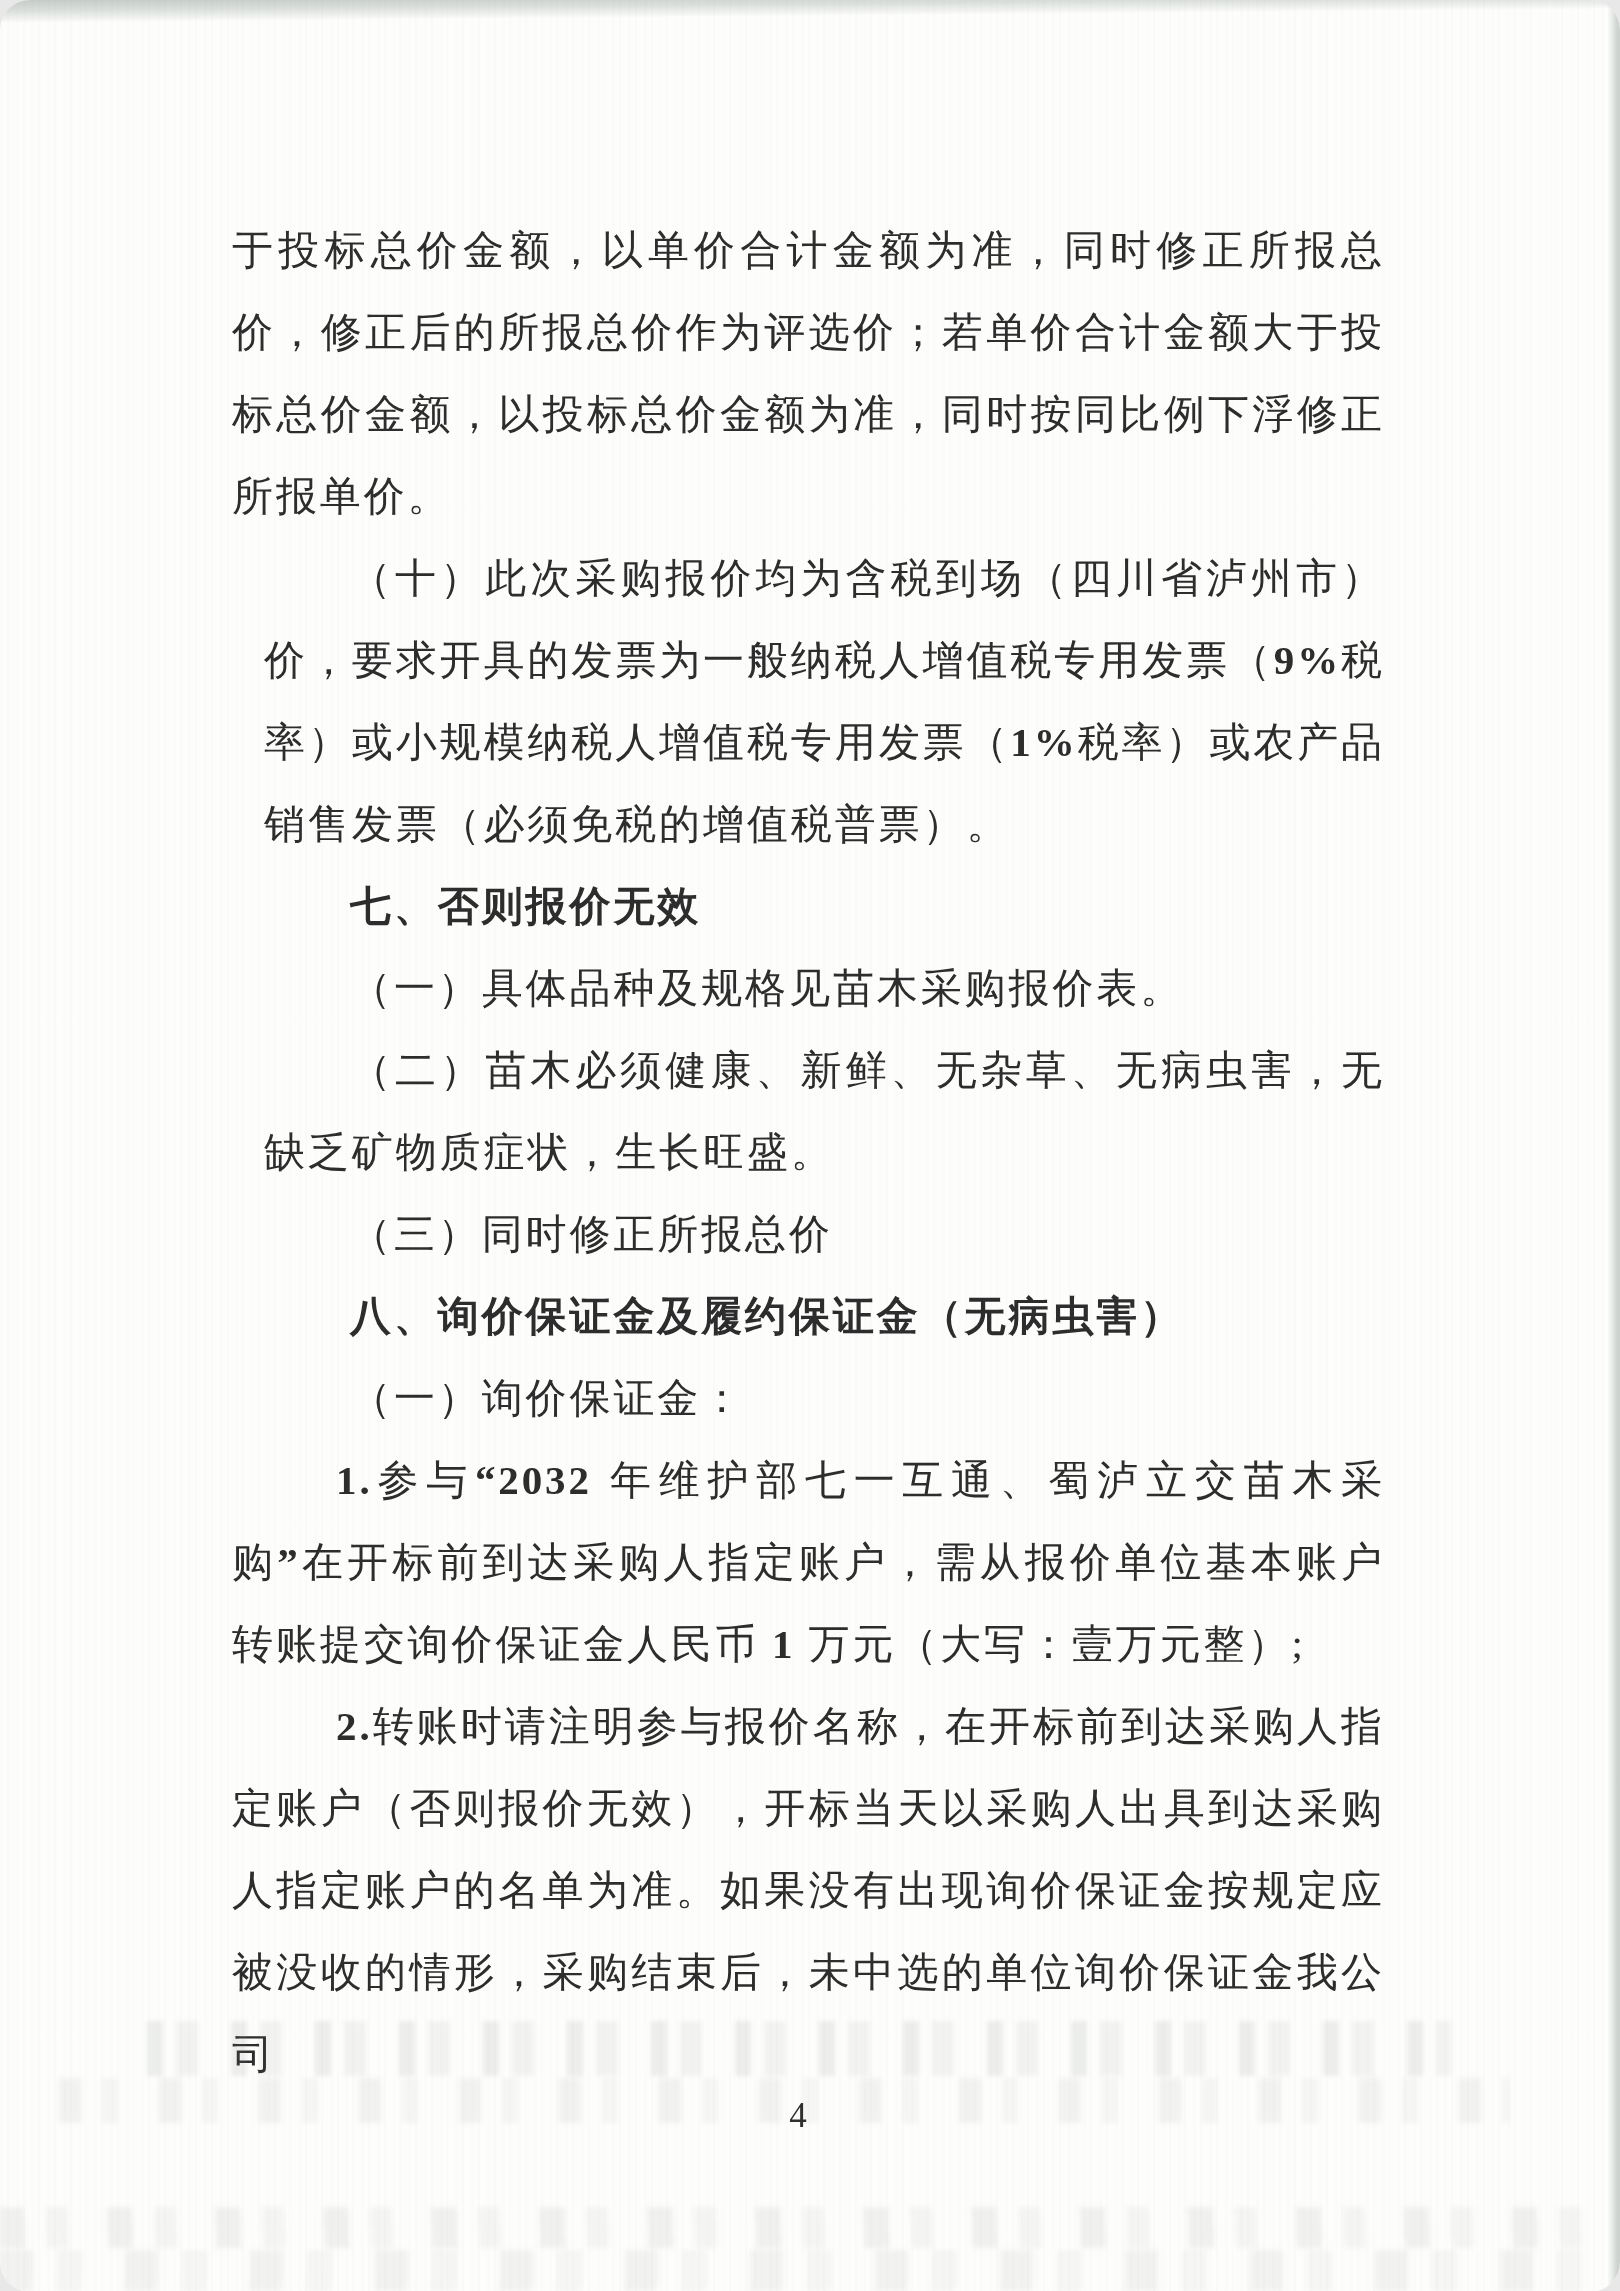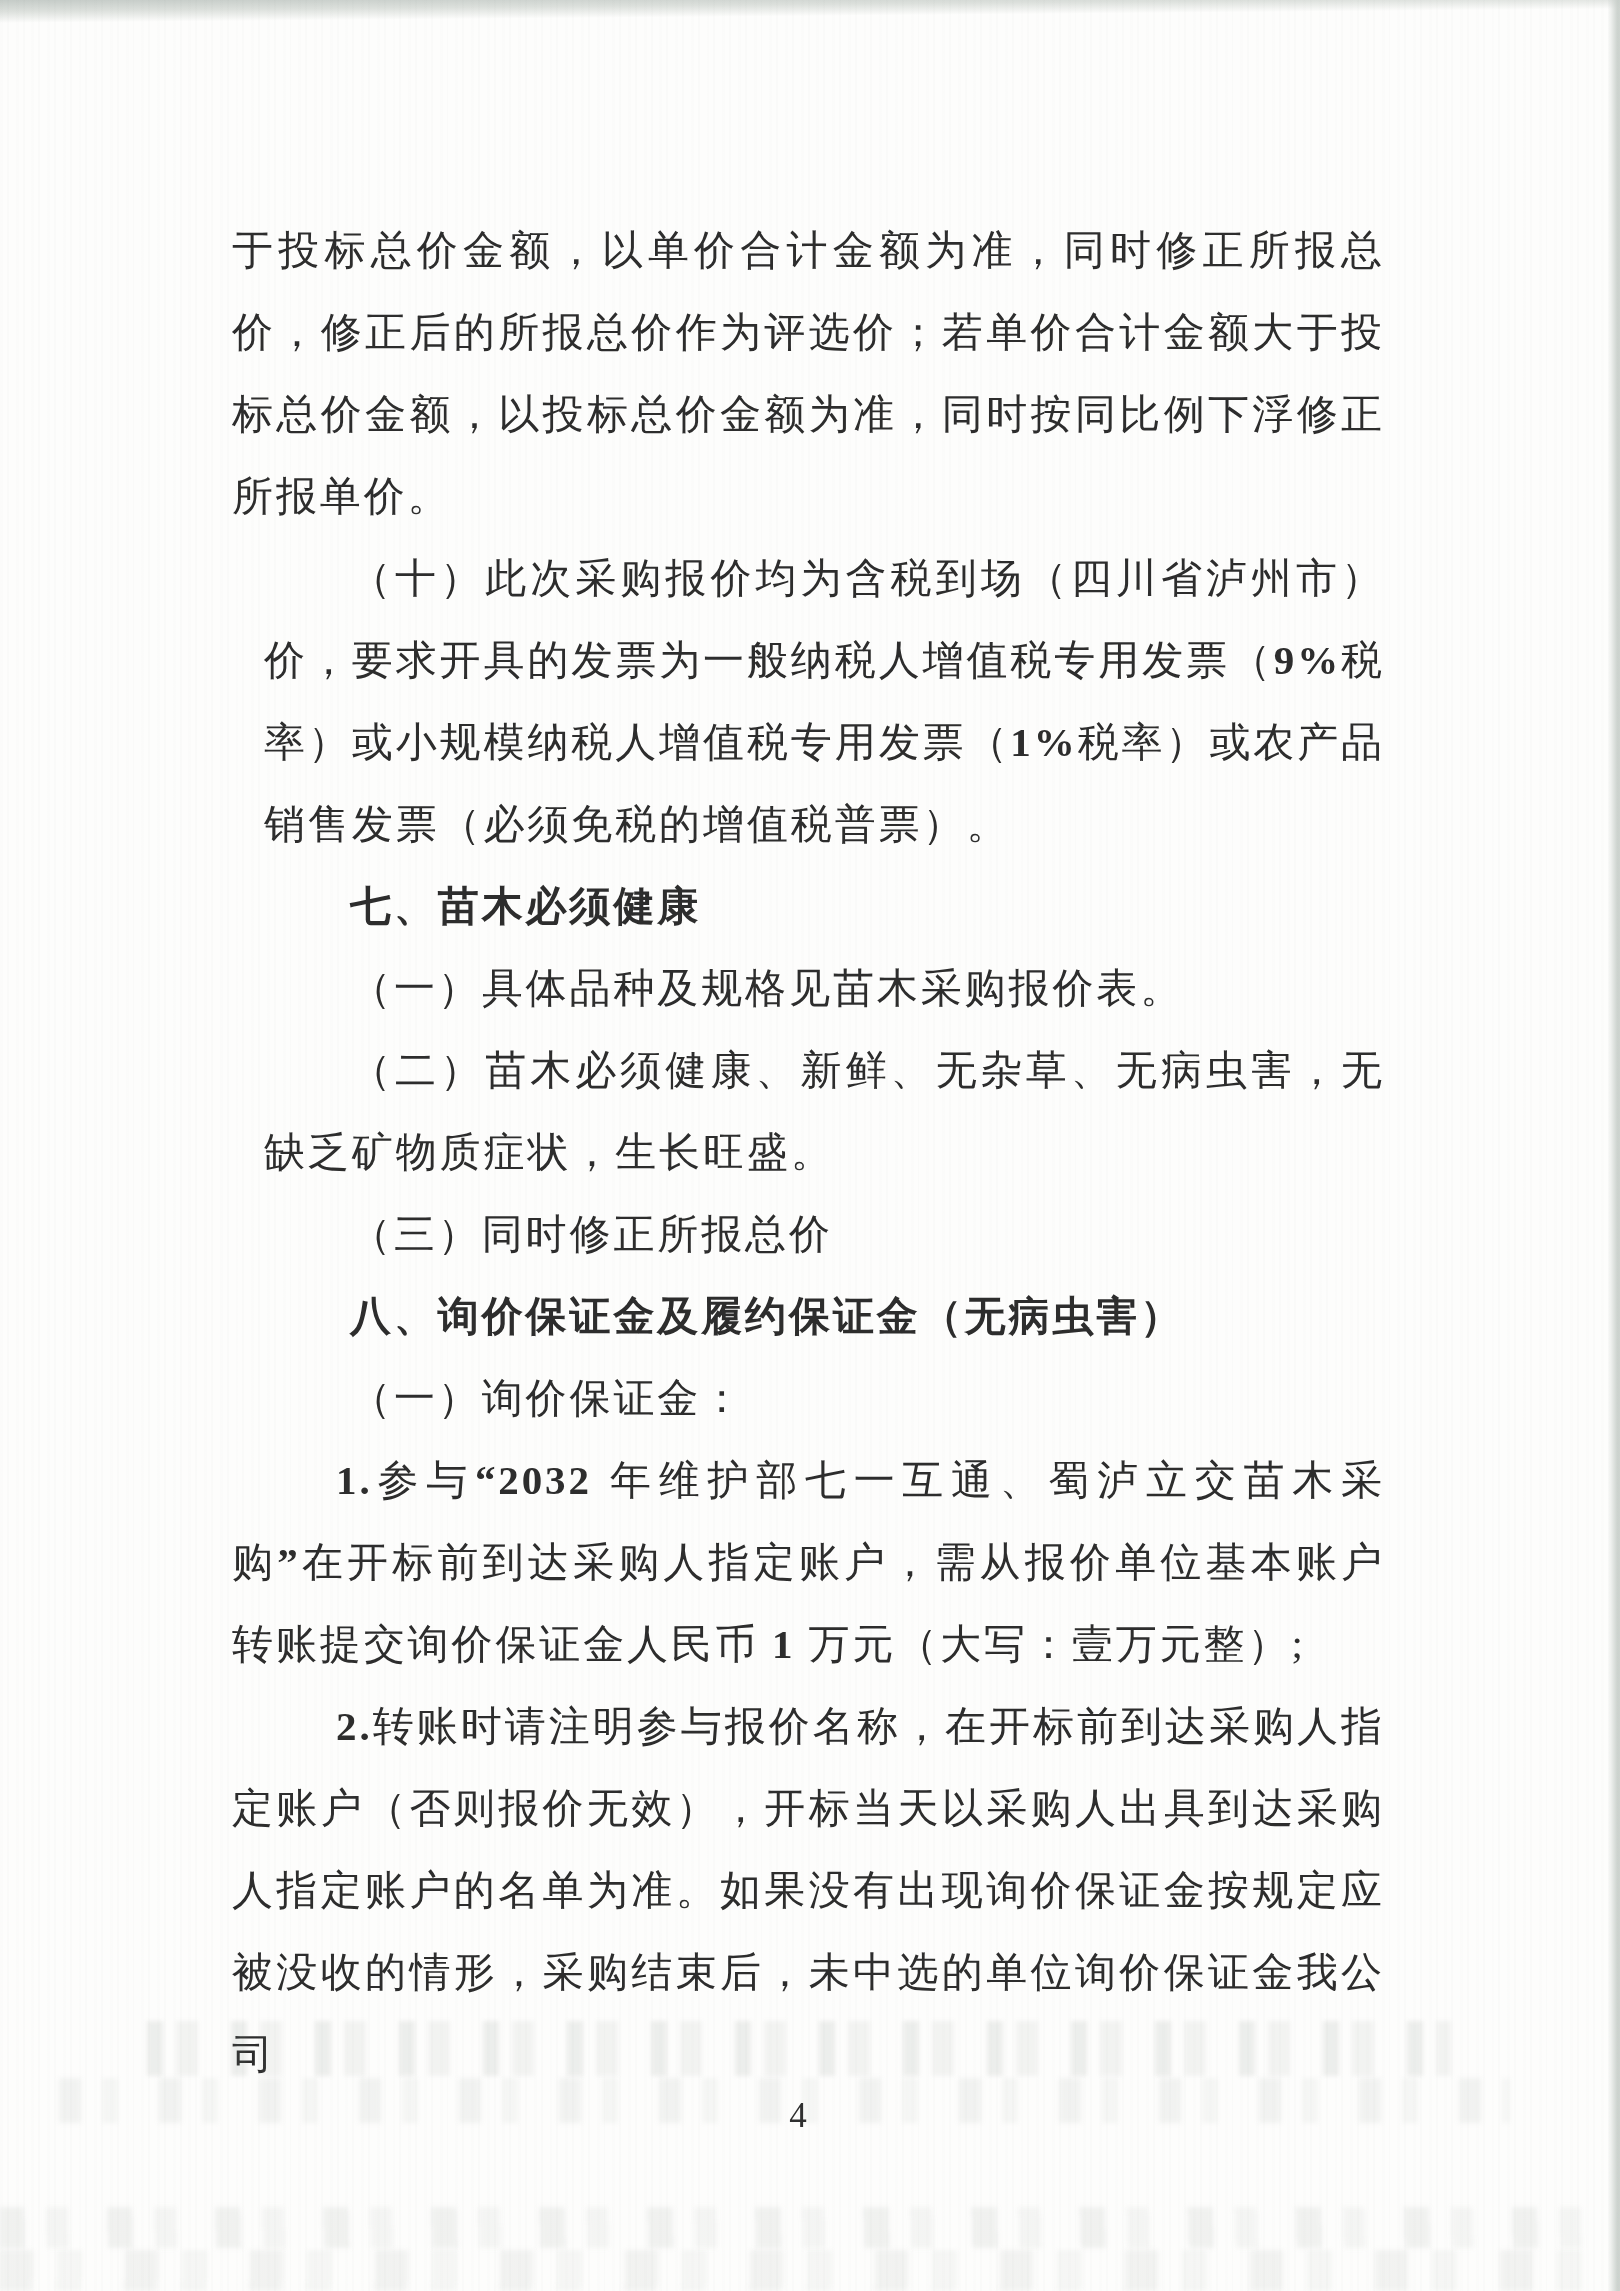--- a/index.html
+++ b/index.html
@@ -3,20 +3,21 @@
 <meta charset="utf-8">
 <style>
   html, body { margin: 0; padding: 0; background: #e8e8e8; }
   .page {
     position: relative;
     width: 1620px;
     height: 2292px;
     background: #fdfdfc;
     overflow: hidden;
     font-family: "Liberation Serif", "DejaVu Serif", serif;
+    border-radius: 30px;
   }
   
   .paper-noise {
     position: absolute; inset: 0;
     background: repeating-linear-gradient(90deg,
       rgba(90,100,95,0.012) 0 2.9px, rgba(0,0,0,0) 2.9px 6.9px,
       rgba(90,100,95,0.018) 6.9px 8.8px, rgba(0,0,0,0) 8.8px 15.7px);
     pointer-events: none;
   }
   .scan-top {
@@ -101,21 +102,21 @@
   <div class="scan-top"></div>
   <div class="scan-right"></div>
   <div class="paper-noise"></div>
 
   <div class="content">
 
     <p><span>于投标总价金额，以单价合计金额为准，同时修正所报总价，修正后的所报总价作为评选价；若单价合计金额大于投标总价金额，以投标总价金额为准，同时按同比例下浮修正所报单价。</span></p>
 
     <p class="ind"><span>（十）此次采购报价均为含税到场（四川省泸州市）价，要求开具的发票为一般纳税人增值税专用发票（</span><span class="b">9%</span><span>税率）或小规模纳税人增值税专用发票（</span><span class="b">1%</span><span>税率）或农产品销售发票（必须免税的增值税普票）。</span></p>
 
-    <p class="ind hd"><span>七、苗木必须健康</span></p>
+    <p class="ind hd"><span>七、否则报价无效</span></p>
 
     <p class="ind"><span>（一）具体品种及规格见苗木采购报价表。</span></p>
 
     <p class="ind"><span>（二）苗木必须健康、新鲜、无杂草、无病虫害，无缺乏矿物质症状，生长旺盛。</span></p>
 
     <p class="ind"><span>（三）同时修正所报总价</span></p>
 
     <p class="ind hd"><span>八、询价保证金及履约保证金（无病虫害）</span></p>
 
     <p class="ind"><span>（一）询价保证金：</span></p>

